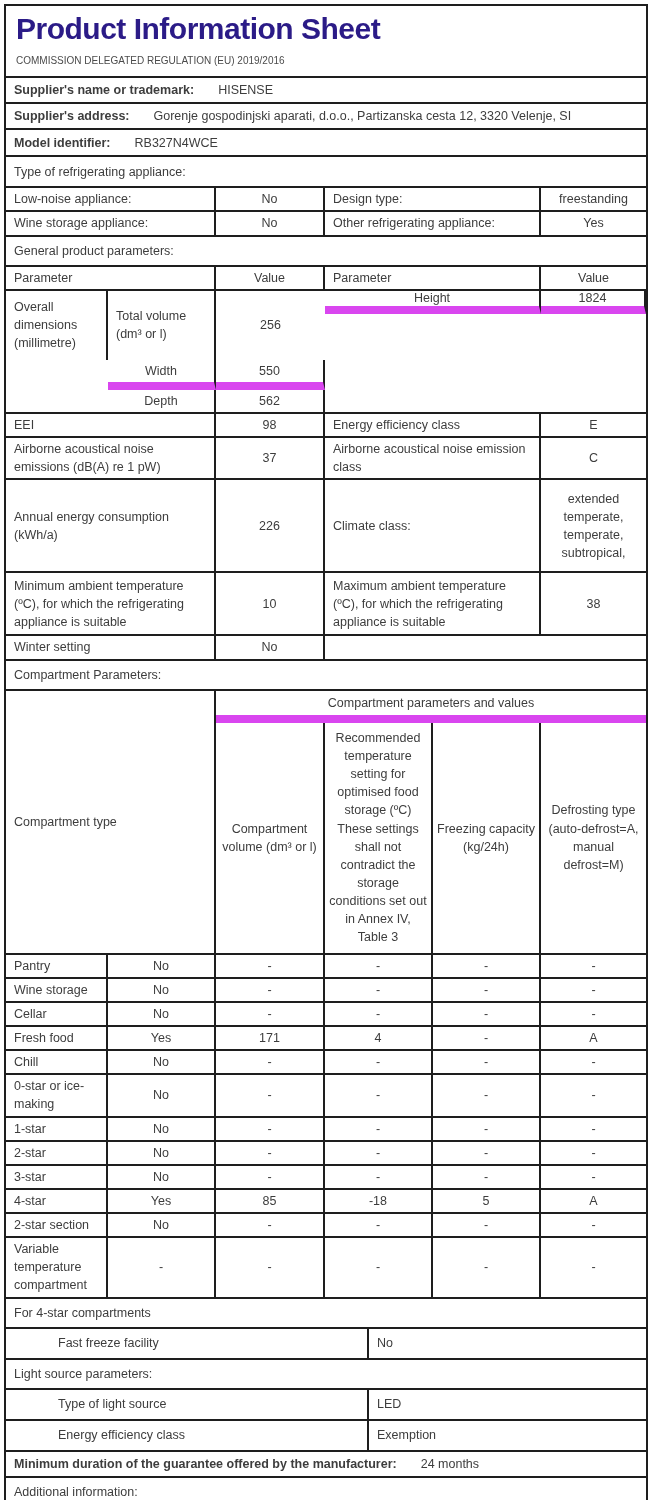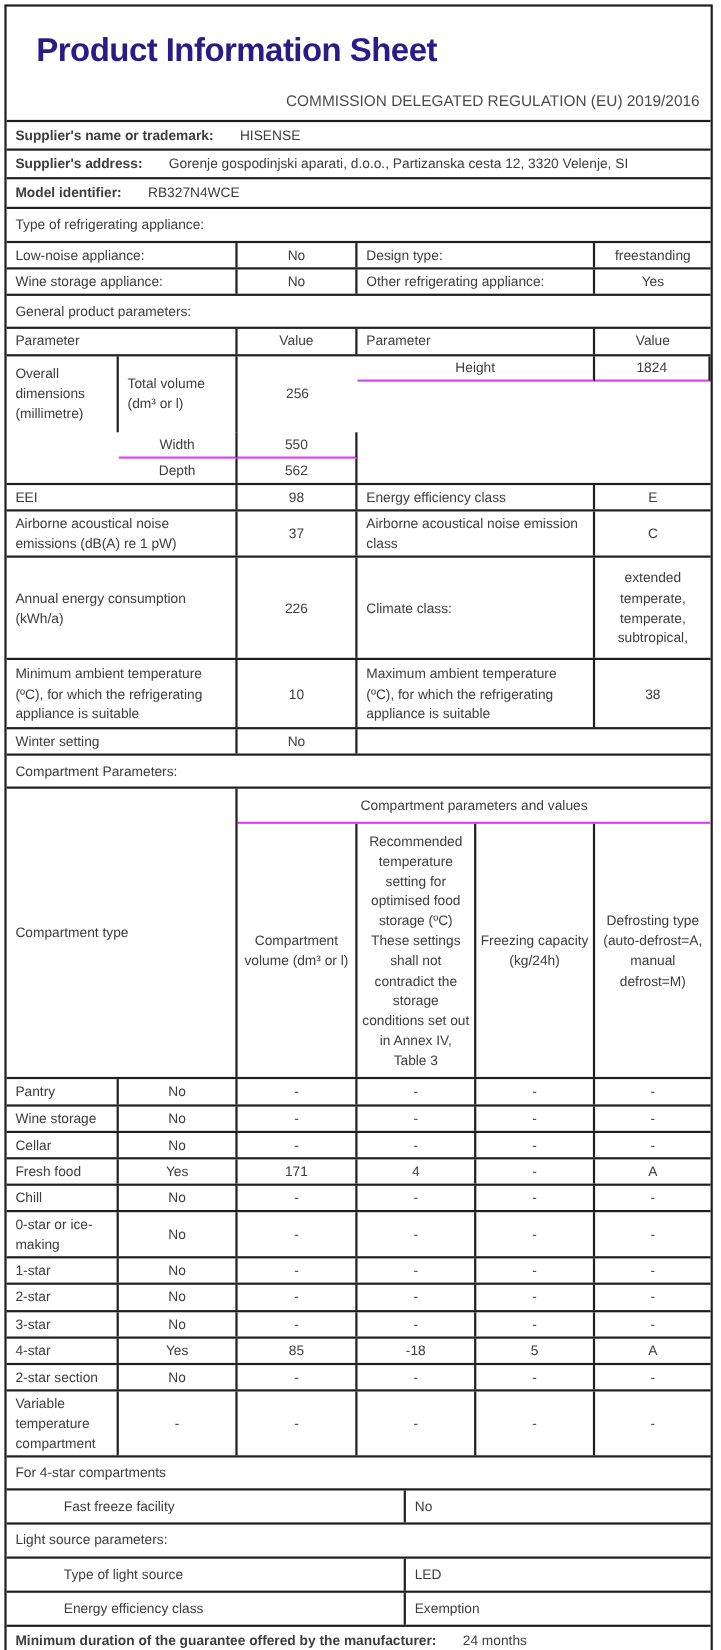--- a/index.html
+++ b/index.html
@@ -10,31 +10,31 @@
     font-size:12.5px; line-height:1.45; color:#3d3d3d;
     box-sizing:border-box;
   }
   .row { display:grid; border-bottom:2px solid #1e1e1e; box-sizing:border-box; }
   .row:last-child { border-bottom:none; }
   .cell { padding:2px 8px; display:flex; align-items:center; border-right:2px solid #1e1e1e; overflow:hidden; box-sizing:border-box; }
   .cell.nb { border-right:none; }
   .val { justify-content:center; text-align:center; padding:2px 4px; }
   .bold { font-weight:bold; }
   .titleblock { padding:6px 10px 8px 10px; border-right:none; display:block; }
-  .title { color:#2b1b87; font-weight:bold; font-size:30px; line-height:1.15; margin:17px; letter-spacing:-0.5px; }
-  .subtitle { color:#4b4b4b; font-size:14px; margin:7px 0 0 0;text-align:right; }
+  .title { color:#2b1b87; font-weight:bold; font-size:30px; line-height:1.15; margin:0; letter-spacing:-0.5px; }
+  .subtitle { color:#4b4b4b; font-size:10px; margin:7px 0 0 0; }
   .labelrow { display:flex; gap:24px; align-items:center; padding:3px 8px; border-right:none; }
   .heading { font-weight:normal; padding:5px 8px; display:flex; align-items:center; border-right:none; }
   .g4 { grid-template-columns:210px 109px 216px 105px; }
   .g4w { grid-template-columns:210px 109px 321px; }
   .gdim { grid-template-columns:102px 108px 109px 216px 105px; grid-template-rows:23px 23px 23px; }
   .g6 { grid-template-columns:102px 108px 109px 108px 108px 105px; }
   .ghead { grid-template-columns:210px 109px 108px 108px 105px; grid-template-rows:32px 230px; }
   .g2 { grid-template-columns:319px 321px;padding-left:44px; }
-  .bb { border-bottom:2px solid #d946ef; }
+  .bb { border-bottom:8px solid #d946ef; }
   .span3 { grid-row:1/4; }
   .typecell { grid-row:1/3; }
   .spanhdr { grid-column:2/6; }
   .mh69{min-height:69px}.mh28{min-height:26px}.mh29{min-height:27px}.mh33{min-height:31px}
   .mh24{min-height:22px}.mh23{min-height:21px}.mh30{min-height:28px}.mh44{min-height:42px}
   .mh95{min-height:93px}.mh65{min-height:63px}.mh22{min-height:20px}.mh42{min-height:40px}
   .mh62{min-height:60px}
 </style>
 </head>
 <body>

